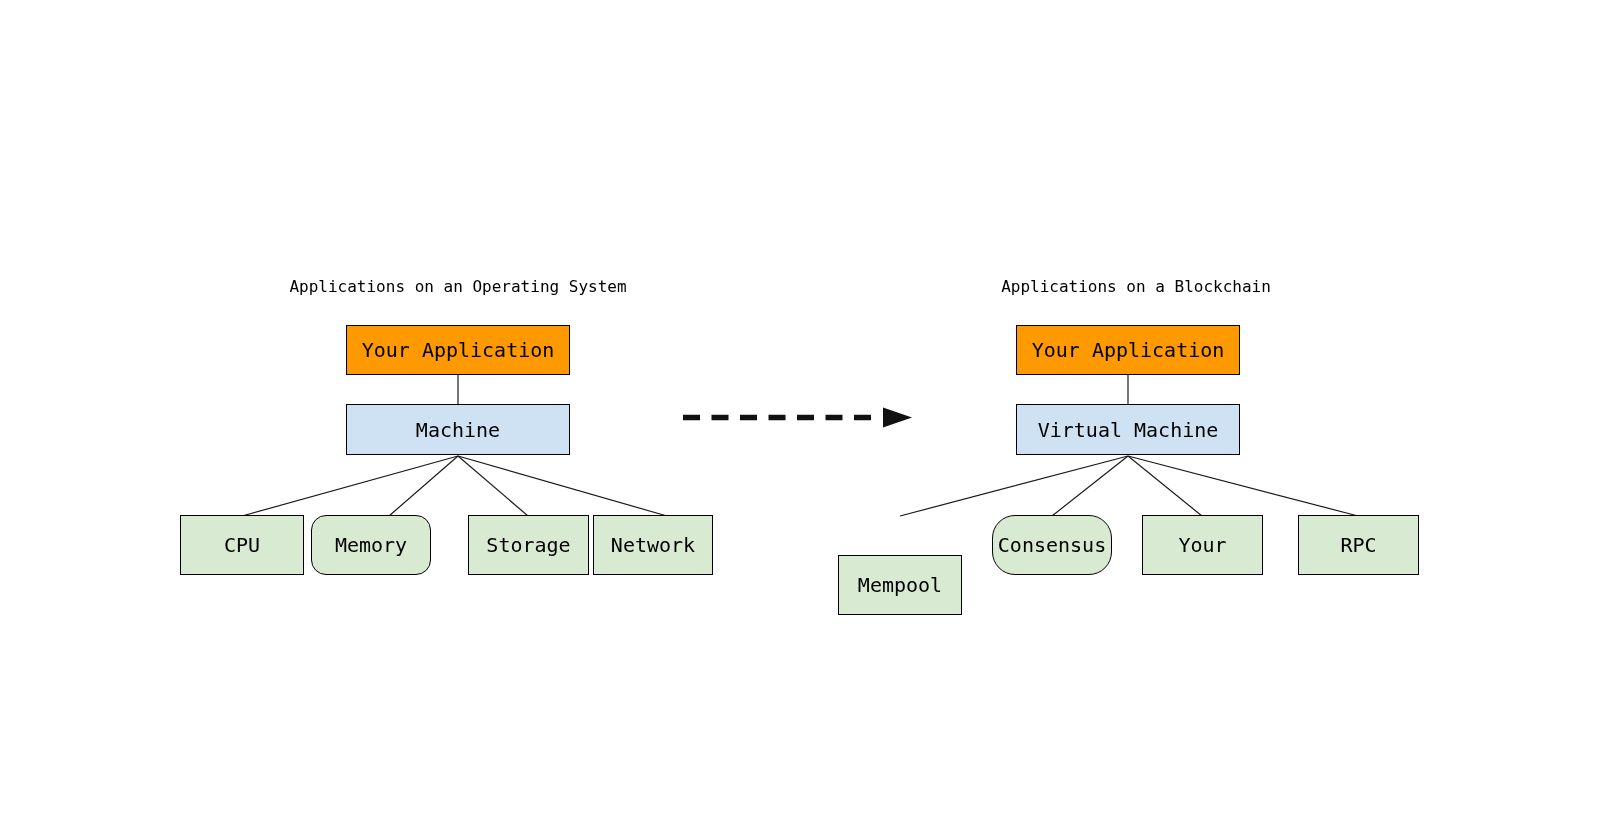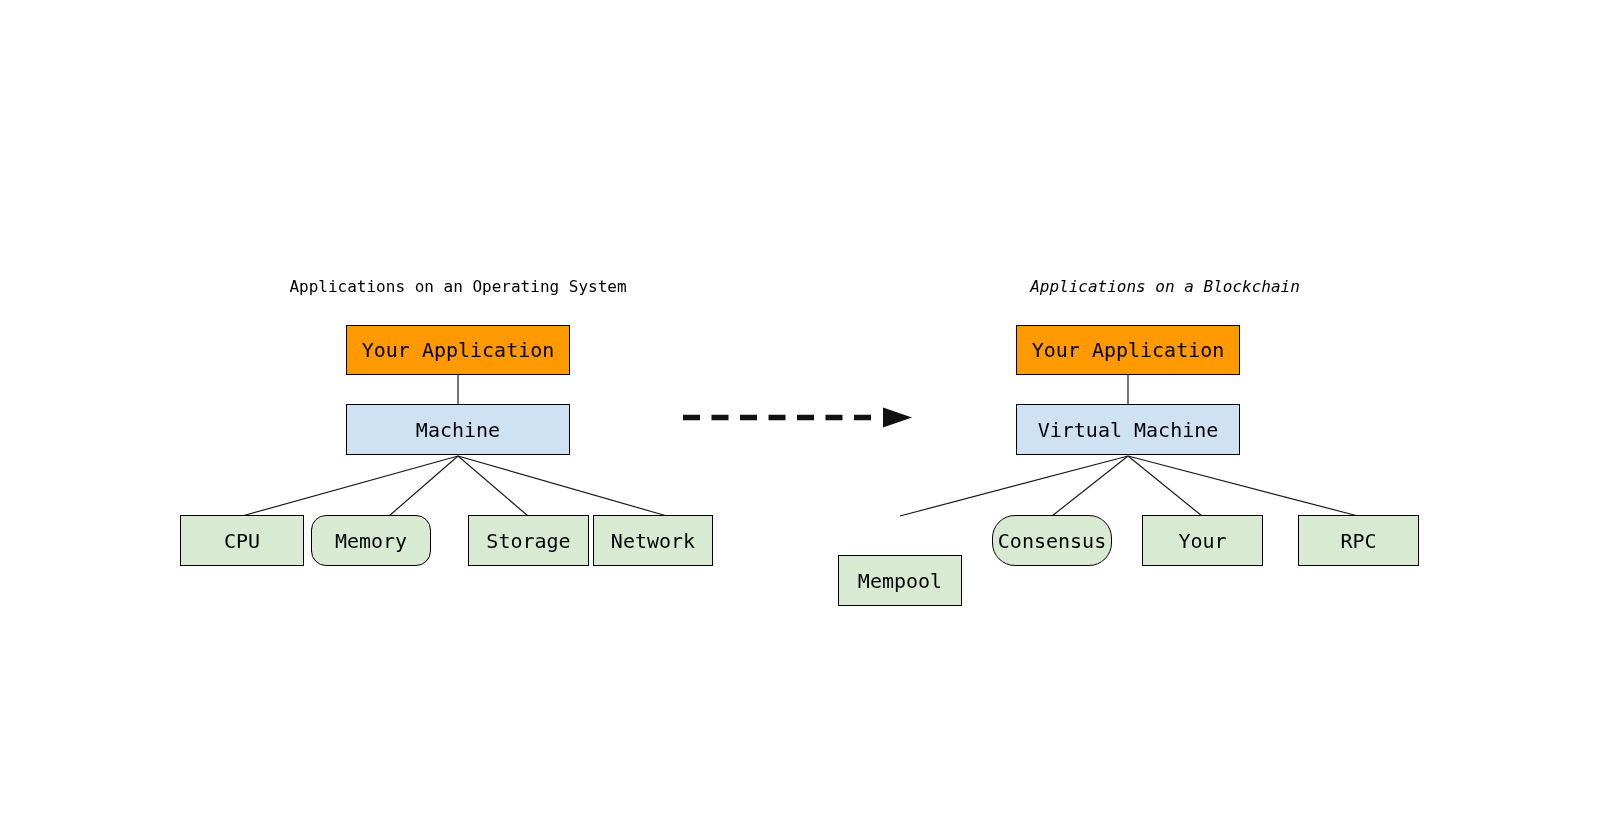--- a/index.html
+++ b/index.html
@@ -28,34 +28,34 @@
     position: absolute;
     top: 277px;
     width: 400px;
     text-align: center;
     font-size: 16px;
     line-height: 20px;
     white-space: nowrap;
     color: var(--text, #000000);
   }
   .title-left  { left: 258px; }
-  .title-right { left: 965px; font-style: italic; }
+  .title-right { left: 936px; }
   .box {
     position: absolute;
     box-sizing: border-box;
     display: flex;
     align-items: center;
     justify-content: center;
     border: 1.5px solid var(--border, #000000);
     font-size: 20px;
     white-space: nowrap;
   }
   .box-top    { background: var(--top-fill, #FF9900); left-width: auto; width: 224px; height: 50px; top: 325px; }
   .box-middle { background: var(--mid-fill, #CFE2F3); width: 224px; height: 51px; top: 404px; }
-  .box-child  { background: var(--child-fill, #D9EAD3); height: 51px; top: 515px; }
+  .box-child  { background: var(--child-fill, #D9EAD3); height: 60px; top: 515px; }
 
   .left-col  { left: 346px; }
   .right-col { left: 1016px; }
 
   .child-l0 { left: 180px;  width: 124px; }
   .child-l1 { left: 311px;  width: 120px; border-radius: 15px; }
   .child-l2 { left: 468px;  width: 121px; }
   .child-l3 { left: 593px;  width: 120px; }
   .child-r0 { left: 838px;  width: 124px; margin-top: 40px; }
   .child-r1 { left: 992px;  width: 120px; border-radius: 23px; }

